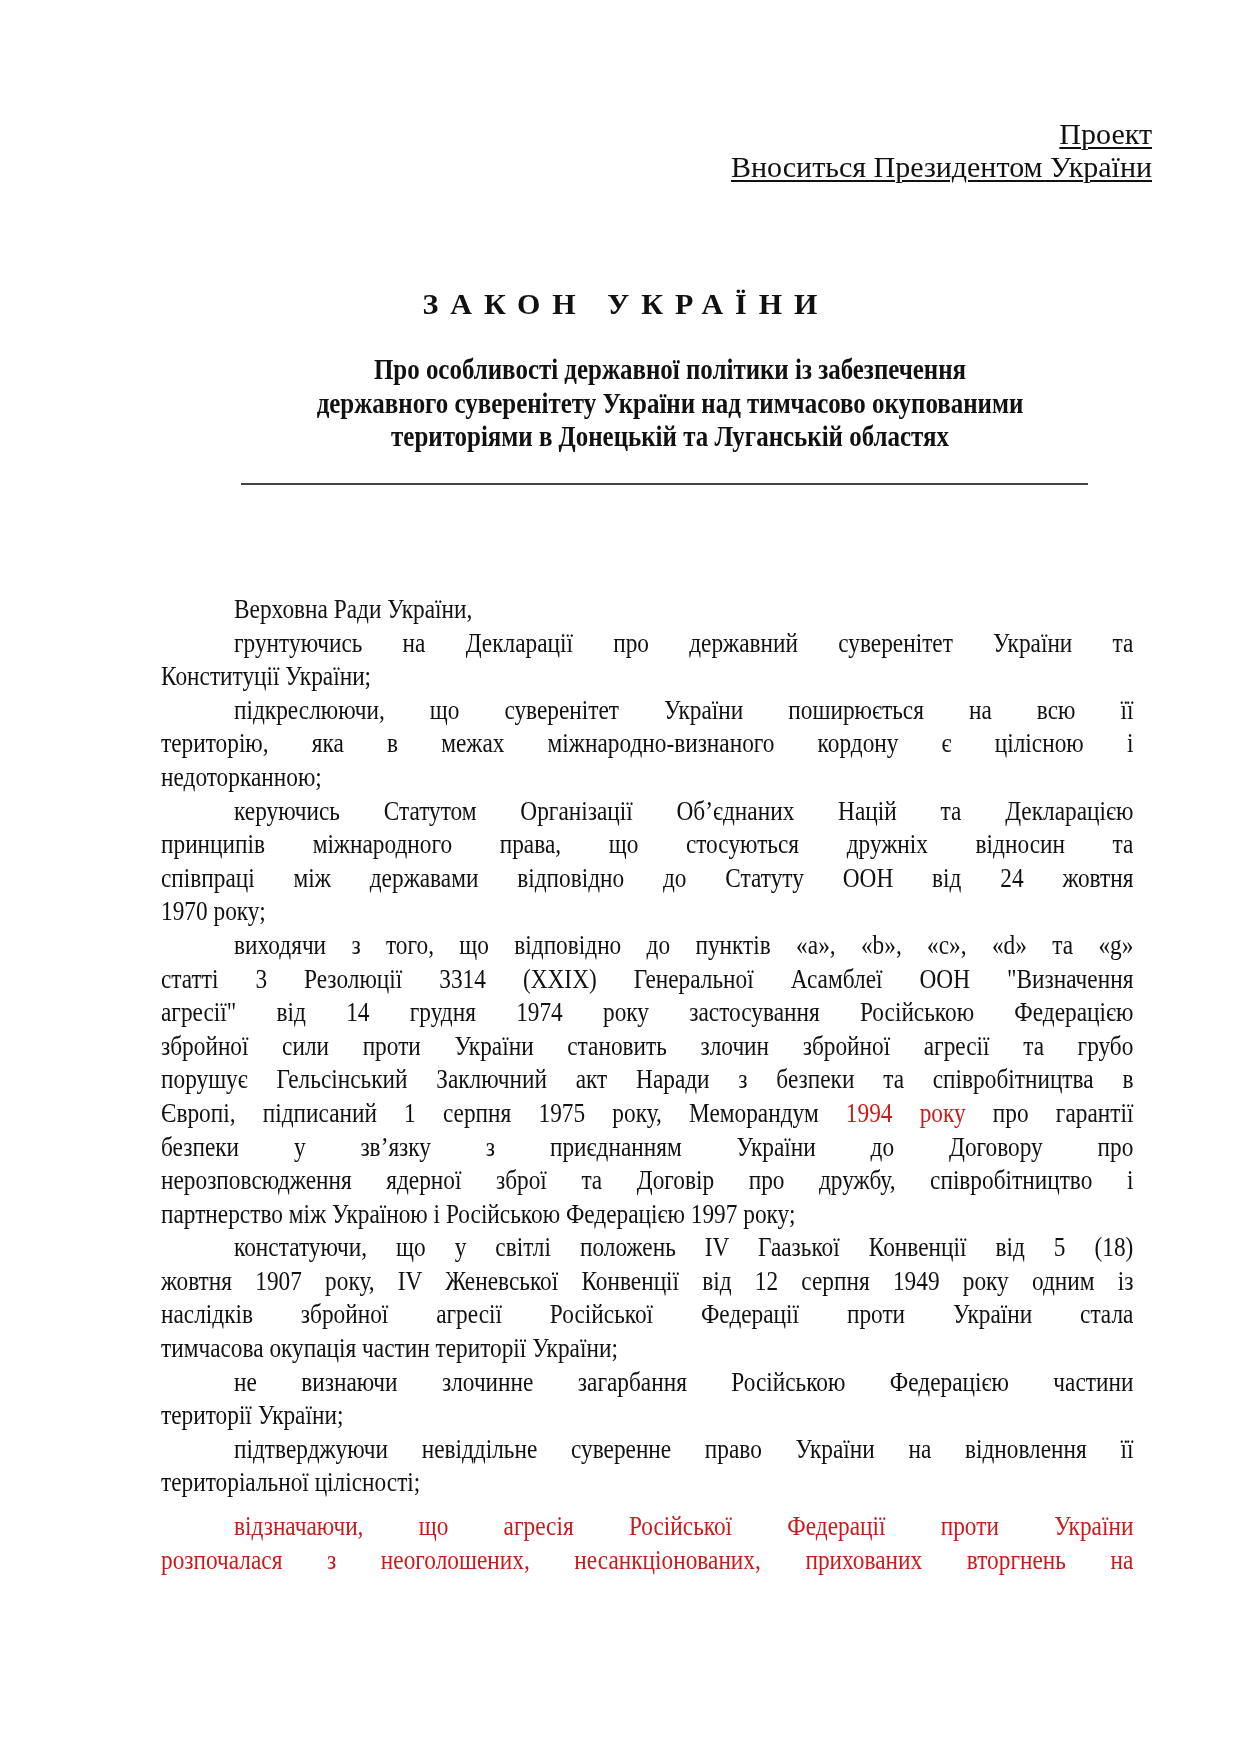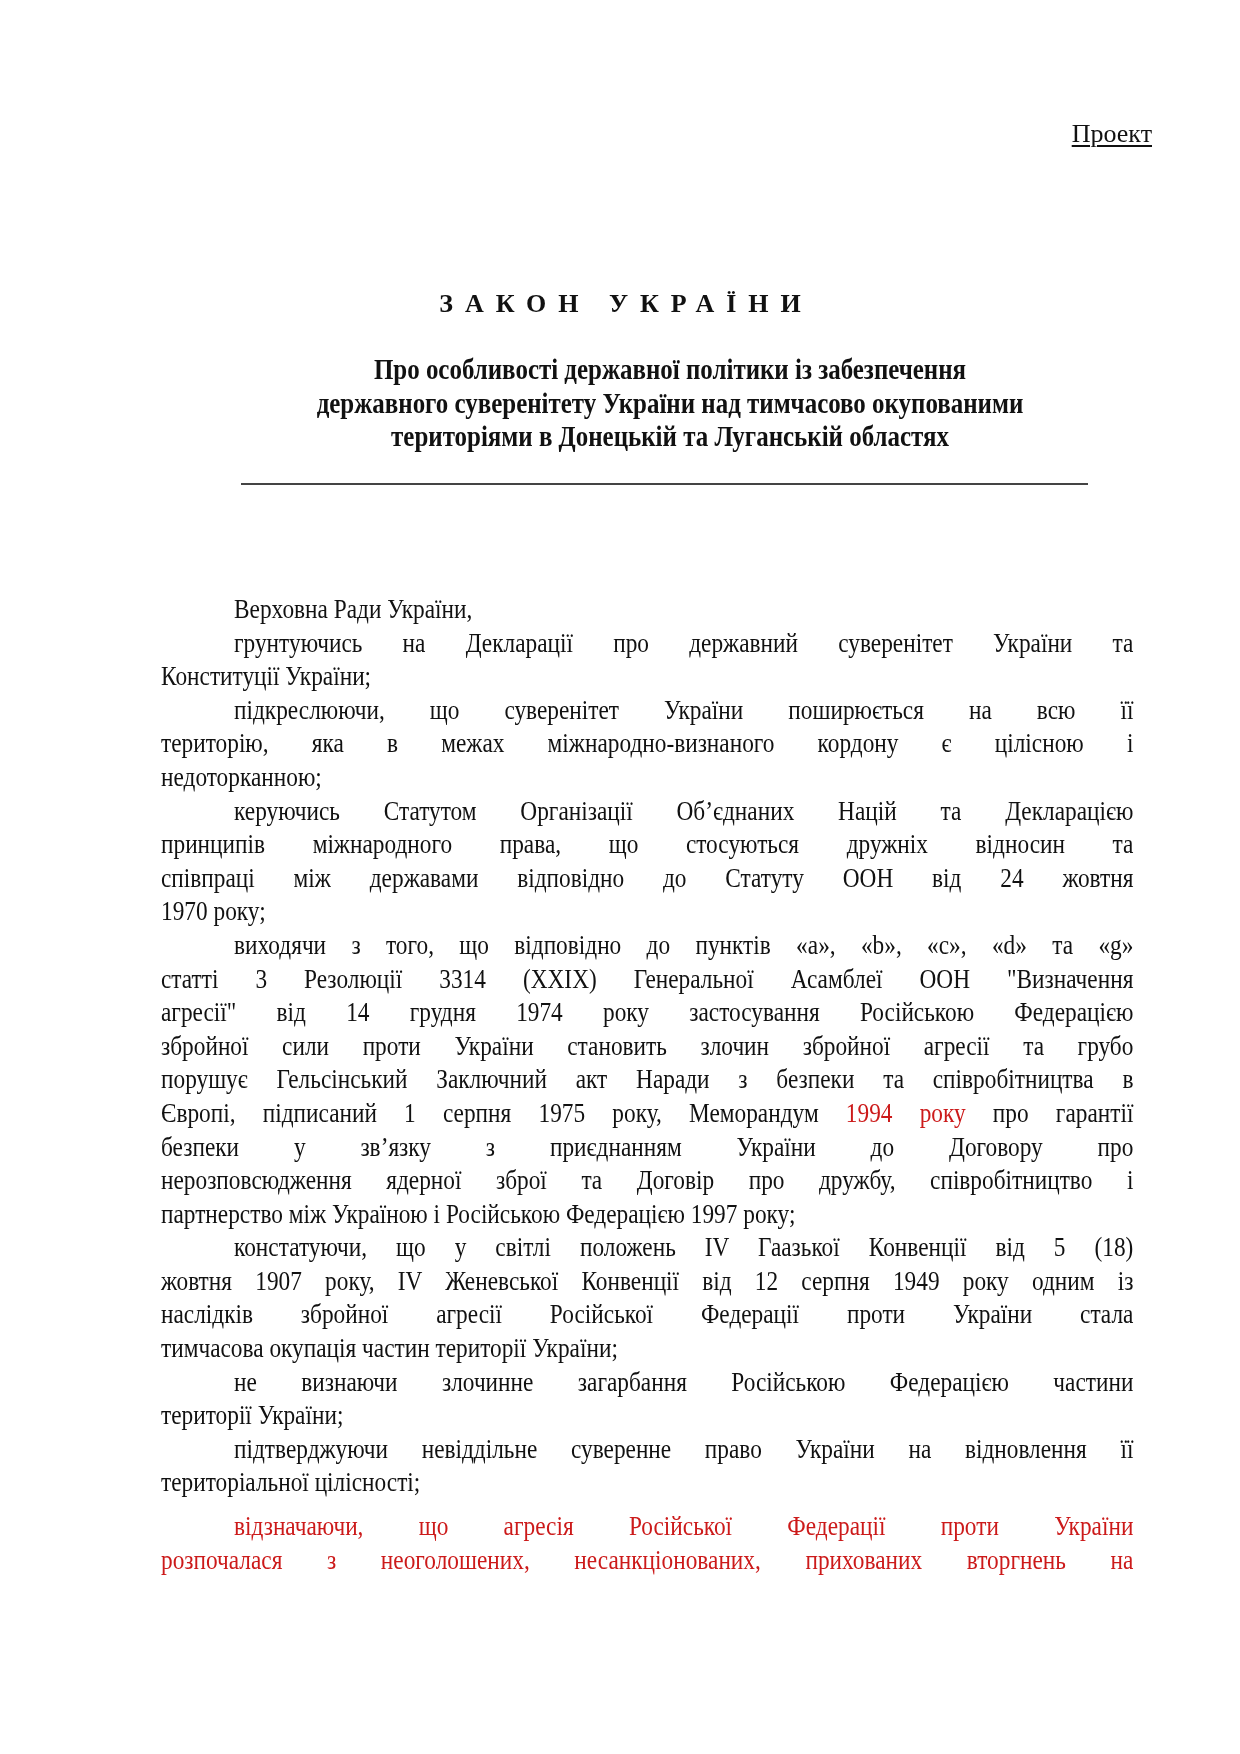--- a/index.html
+++ b/index.html
@@ -1,34 +1,35 @@
 <!DOCTYPE html>
 <html><head>
 <meta charset="utf-8">
 <style>
   html, body { margin: 0; padding: 0; background: #ffffff; }
   body { width: 1240px; height: 1754px; position: relative; overflow: hidden; }
   .page { position: absolute; left: 0; top: 0; width: 1240px; height: 1754px; background: #fff; color: #111; }
-  .hdr { position: absolute; right: 88px; font-family: "Liberation Serif", "DejaVu Serif", serif; font-size: 26px; line-height: 33px; text-decoration: underline; text-underline-offset: 3px; text-decoration-thickness: 2px; white-space: nowrap; text-align: left; }
-  .title { position: absolute; left: 0; width: 1240px; top: 286px; text-align: center; font-family: "Liberation Serif", serif; font-weight: bold; font-size: 26px; letter-spacing: 12px; line-height: 36px; padding-left: 12px; box-sizing: border-box; }
+  .hdr { position: absolute; right: 88px; font-family: "Liberation Serif", "DejaVu Serif", serif; font-size: 30px; line-height: 33px; text-decoration: underline; text-underline-offset: 3px; text-decoration-thickness: 2px; white-space: nowrap; text-align: left; }
+  .title { position: absolute; left: 0; width: 1240px; top: 286px; text-align: center; font-family: "Liberation Serif", serif; font-weight: bold; font-size: 30px; letter-spacing: 12px; line-height: 36px; padding-left: 12px; box-sizing: border-box; }
   .subtitle { position: absolute; left: 200px; width: 940px; top: 353px; text-align: center; font-family: "Liberation Sans Narrow", "Liberation Serif", serif; font-weight: bold; font-size: 29px; line-height: 33.5px; transform: scaleX(0.86); transform-origin: center top; }
   .subtitle div { white-space: nowrap; }
   .rule { position: absolute; left: 241px; top: 483px; width: 847px; height: 2px; background: #444; }
   .body { position: absolute; left: 161px; width: 972px; top: 593px; font-family: "Liberation Serif", serif; font-size: 26.5px; color: #111; }
   .ln { height: 33.6px; line-height: 33.6px; white-space: nowrap; text-align: justify; text-align-last: justify; transform: scaleX(0.88); transform-origin: left center; width: 1105px; }
   .ln.last { text-align-last: left; }
   .ln.ind { padding-left: 83px; width: 1022px; }
   .gap { height: 10px; }
   .red { color: #cc1a1a; }
 </style>
 </head>
 <body>
 
 <div class="page">
   <div class="hdr" style="top:117px">Проект</div>
+  <div class="hdr" style="top:150px">Вноситься Президентом України</div>
 
   <div class="title">ЗАКОН УКРАЇНИ</div>
 
   <div class="subtitle">
     <div>Про особливості державної політики із забезпечення</div>
     <div>державного суверенітету України над тимчасово окупованими</div>
     <div>територіями в Донецькій та Луганській областях</div>
   </div>
 
   <div class="rule"></div>

